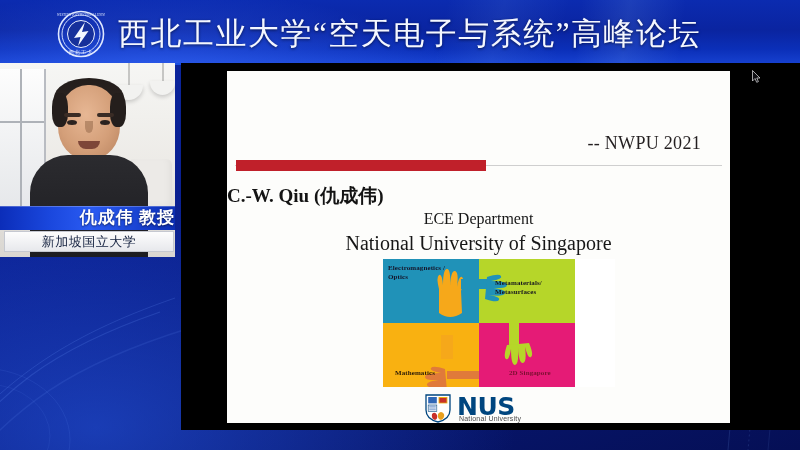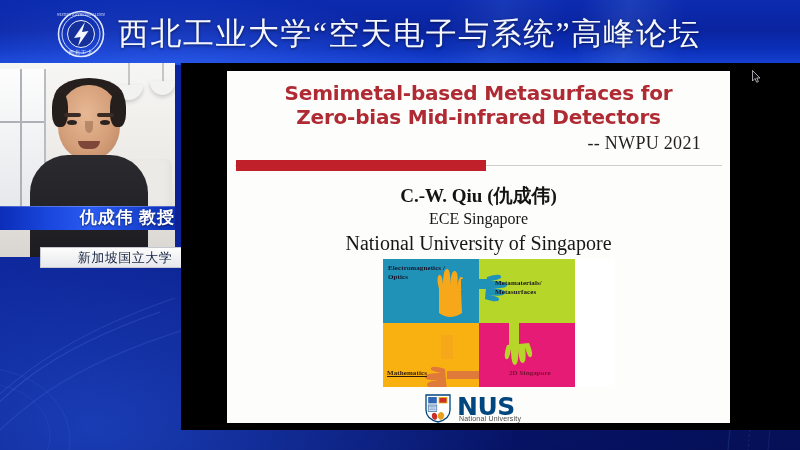--- a/index.html
+++ b/index.html
@@ -65,40 +65,40 @@
   .body{position:absolute;left:30px;top:92px;width:118px;height:102px;border-radius:38px 38px 0 0;
     background:linear-gradient(180deg,#2b2b2f 0%,#1d1d21 100%);}
 
   
   #nameplate{position:absolute;left:0;top:206px;width:175px;height:24px;
     background:linear-gradient(90deg,#0b2db9 0%,#1a47dd 28%,#2a5bf2 52%,#1b46d6 76%,#0d2fb5 100%);
     box-shadow:0 1px 0 rgba(255,255,255,.25) inset;}
   #nameplate-text{position:absolute;left:0;top:0;width:175px;height:24px;line-height:24px;
     text-align:right;color:#ffffff;font-family:"Liberation Serif",serif;font-weight:700;font-size:17px;
     letter-spacing:1px;text-shadow:0 1px 2px rgba(0,0,0,.55);}
-  #affilplate{position:absolute;left:4px;top:247px;width:168px;height:19px;
+  #affilplate{position:absolute;left:4px;top:231px;width:168px;height:19px;
     background:linear-gradient(180deg,#fdfdfd 0%,#e7e8ec 100%);
-    border:1px solid #c5c8d0;margin-left:36px;}
+    border:1px solid #c5c8d0;}
   #affilplate-text{position:absolute;left:0;top:0;width:168px;height:19px;line-height:19px;
     text-align:center;color:#14213f;font-family:"Liberation Serif",serif;font-size:13px;letter-spacing:.5px;}
 
   
   #slidewrap{position:absolute;left:181px;top:63px;width:619px;height:367px;background:#000;}
   #slide{position:absolute;left:46px;top:8px;width:503px;height:352px;background:#fdfdfb;}
   .slide-inner{position:absolute;inset:0;}
 
   #slide-title{position:absolute;left:0;top:10px;width:503px;text-align:center;
     color:#b02a33;font-family:"DejaVu Sans",sans-serif;font-weight:700;font-size:20px;
     line-height:24px;letter-spacing:-.2px;}
   #slide-subtitle{position:absolute;right:29px;top:62px;
     color:#231f20;font-family:"Liberation Serif",serif;font-size:18px;letter-spacing:.3px;}
   #rule{position:absolute;left:8px;top:94px;width:487px;height:1px;background:#cfcfcf;}
   #redbar{position:absolute;left:9px;top:89px;width:250px;height:11px;background:#c0202a;}
 
-  #author{position:absolute;left:0;top:112px;width:503px;text-align:center;
+  #author{position:absolute;left:0;top:112px;width:503px;text-align:left;
     color:#141414;font-family:"Liberation Serif",serif;font-weight:700;font-size:19px;}
   #dept{position:absolute;left:0;top:139px;width:503px;text-align:center;
     color:#171717;font-family:"Liberation Serif",serif;font-size:16px;}
   #univ{position:absolute;left:0;top:161px;width:503px;text-align:center;
     color:#171717;font-family:"Liberation Serif",serif;font-size:20px;}
 
   
   #quadfig{position:absolute;left:156px;top:188px;width:192px;height:128px;
     background:#fff;overflow:hidden;padding-left:40px;}
   .quad{position:absolute;width:96px;height:64px;}
@@ -187,32 +187,28 @@
     <div id="nameplate-text">仇成伟 教授</div>
   </div>
   <div id="affilplate">
     <div id="affilplate-text">新加坡国立大学</div>
   </div>
 
   <div id="slidewrap">
     <div id="slide">
       <div class="slide-inner">
 
-        <div id="slide-title">
-          <div>Semimetal-based Metasurfaces for</div>
-          <div>Zero-bias Mid-infrared Detectors</div>
-        </div>
 
         <div id="slide-subtitle">-- NWPU 2021</div>
 
         <div id="rule"></div>
         <div id="redbar"></div>
 
         <div id="author">C.-W. Qiu (仇成伟)</div>
-        <div id="dept">ECE Singapore</div>
+        <div id="dept">ECE Department</div>
         <div id="univ">National University of Singapore</div>
 
         <div id="quadfig">
           <div class="quad q-tl" style="background:#2092b8;"></div>
           <div class="quad q-tr" style="background:#b6d629;"></div>
           <div class="quad q-bl" style="background:#f9b111;"></div>
           <div class="quad q-br" style="background:#e51b76;"></div>
 
           <svg class="arm" style="left:0;top:0;width:192px;height:128px;" viewBox="0 0 192 128">
 
@@ -239,21 +235,21 @@
             <path d="M62 110 q-12 -4 -14 -1 q-2 3 10 5
                      q-16 0 -16 4 q0 4 17 3
                      q-16 1 -15 5 q1 4 16 2
                      q-12 2 -10 5 q2 3 14 -1 Z" fill="#e07a3a"></path>
           </svg>
 
           <div class="qlabel" style="left:5px;top:5px;color:#15152a;white-space:pre-line;">Electromagnetics /
 Optics</div>
           <div class="qlabel" style="left:112px;top:20px;color:#15151f;white-space:pre-line;">Metamaterials/
 Metasurfaces</div>
-          <div class="qlabel" style="left:4px;top:110px;color:#2a1a08;white-space:pre-line;text-decoration:underline;">Mathematics</div>
+          <div class="qlabel" style="left:12px;top:110px;color:#2a1a08;white-space:pre-line;">Mathematics</div>
           <div class="qlabel" style="left:126px;top:110px;color:#7a1030;white-space:pre-line;">2D Singapore</div>
         </div>
 
         <div id="nuslogo">
           <svg id="nus-crest" viewBox="0 0 30 30">
             <path d="M3 2 H27 V17 Q27 26 15 29 Q3 26 3 17 Z" fill="#ffffff" stroke="#00467f" stroke-width="1.3"></path>
             <rect x="5.2" y="4" width="8.6" height="6.4" fill="#2f67b5"></rect>
             <rect x="15.6" y="4" width="8.8" height="6.4" fill="#e8b012"></rect>
             <path d="M16.5 5 h7 v4.6 h-7 Z" fill="#c8302b"></path>
             <rect x="5.2" y="12" width="8.6" height="6.4" fill="#ffffff" stroke="#00467f" stroke-width=".6"></rect>

